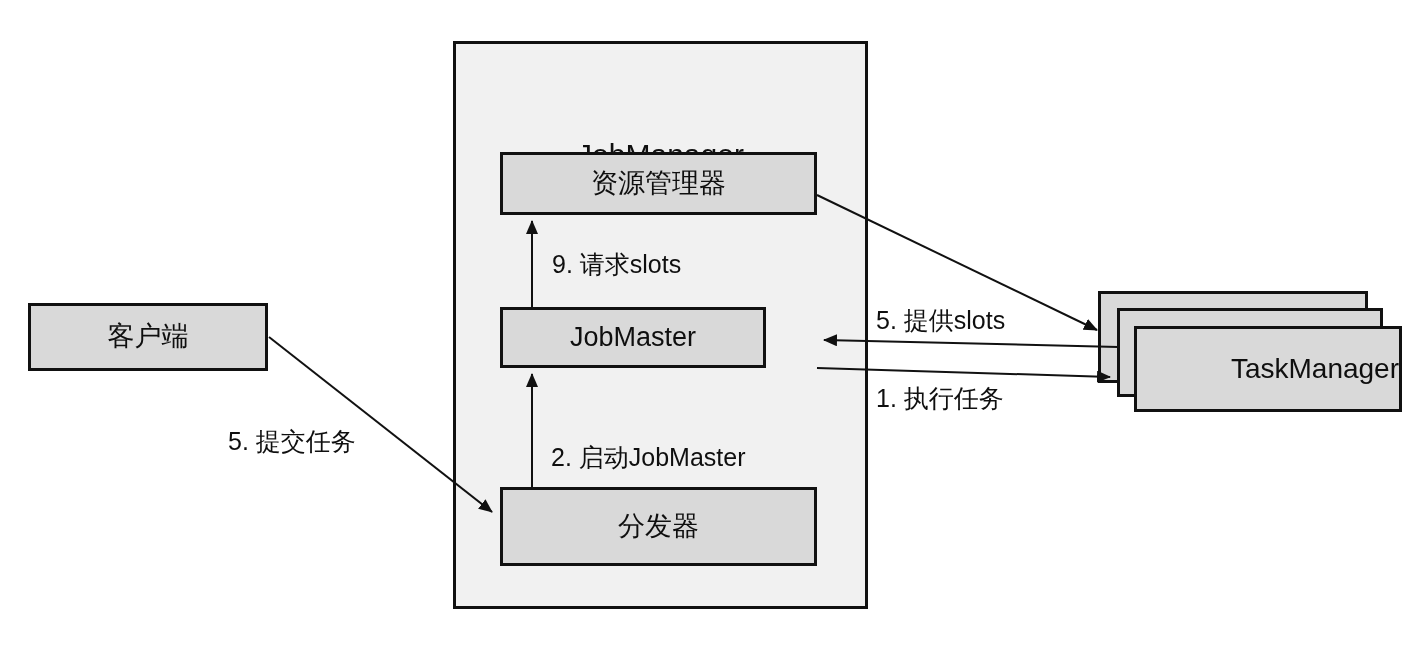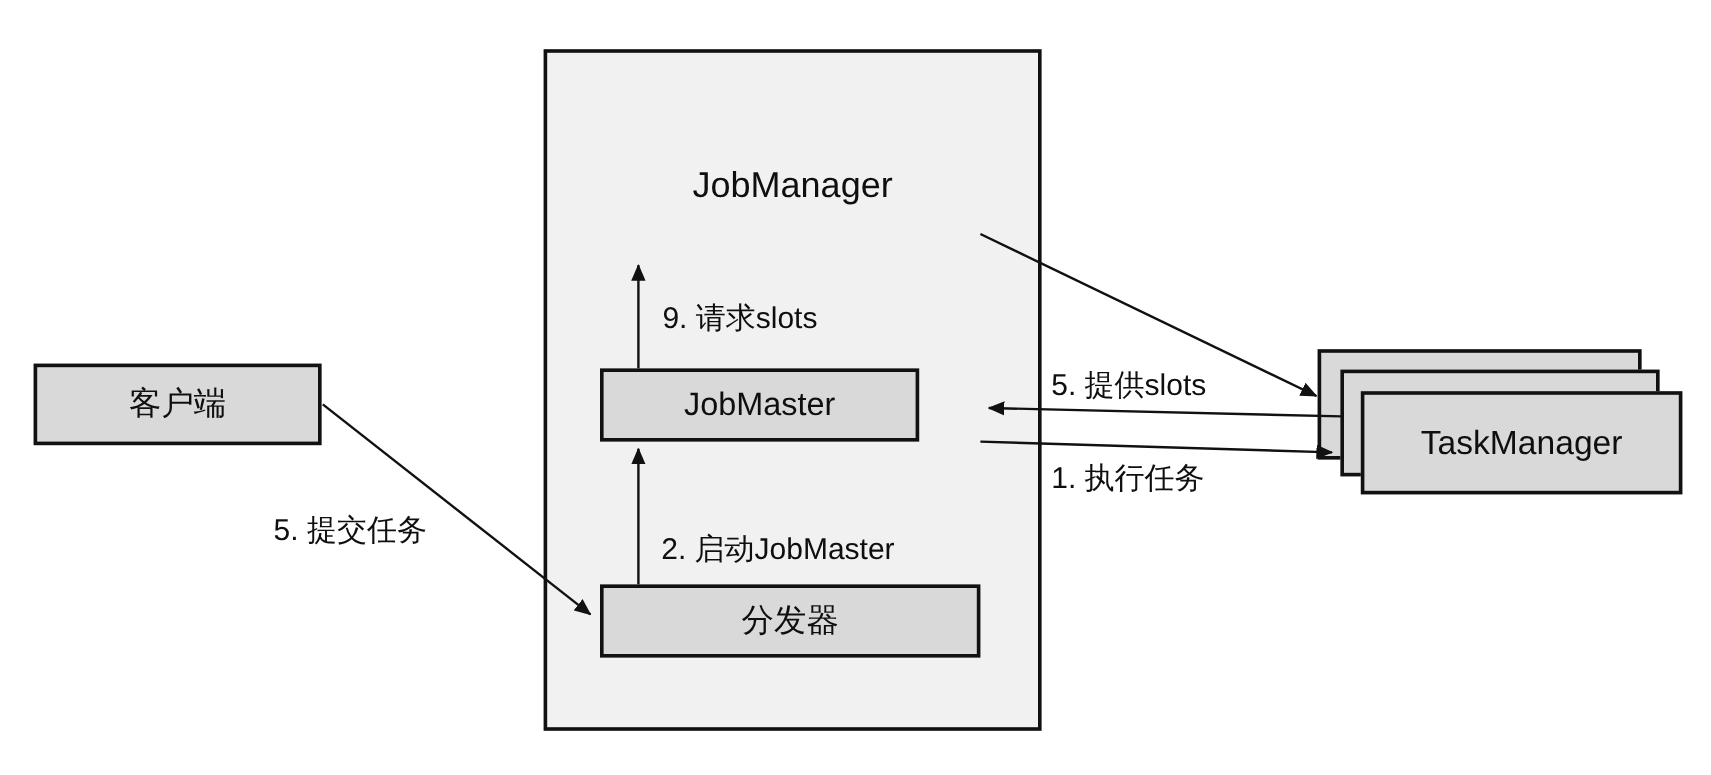--- a/index.html
+++ b/index.html
@@ -81,32 +81,35 @@
 <div id="canvas">
 
   <div class="container-node" style="left:453px; top:41px; width:415px; height:568px;">
     <div class="container-title" style="top:94px;">JobManager</div>
   </div>
 
   <div class="node" style="left:28px; top:303px; width:240px; height:68px;justify-content:center;">
     <span>客户端</span>
   </div>
 
+  <div class="node" style="left:500px; top:152px; width:317px; height:63px;">
+    <span>资源管理器</span>
+  </div>
 
   <div class="node" style="left:500px; top:307px; width:266px; height:61px;">
     <span>JobMaster</span>
   </div>
 
-  <div class="node" style="left:500px; top:487px; width:317px; height:61px;">
+  <div class="node" style="left:500px; top:487px; width:317px; height:79px;">
     <span>分发器</span>
   </div>
 
   <div class="stack-box" style="left:1098px; top:291px; width:270px; height:92px;"></div>
   <div class="stack-box" style="left:1117px; top:308px; width:266px; height:89px;"></div>
-  <div class="stack-box stack-front" style="left:1134px; top:326px; width:268px; height:86px;">
+  <div class="stack-box stack-front" style="left:1134px; top:326px; width:268px; height:86px;justify-content:flex-end;">
     <span>TaskManager</span>
   </div>
 
   <svg class="layer" viewBox="0 0 1426 646">
     <defs>
       <marker id="arrowhead" markerWidth="10" markerHeight="8" refX="9" refY="4" orient="auto" markerUnits="userSpaceOnUse">
         <path d="M 0 0 L 10 4 L 0 8 z" fill="#111111"></path>
       </marker>
       <marker id="arrowhead-big" markerWidth="14" markerHeight="12" refX="13" refY="6" orient="auto" markerUnits="userSpaceOnUse">
         <path d="M 0 0 L 14 6 L 0 12 z" fill="#111111"></path>

